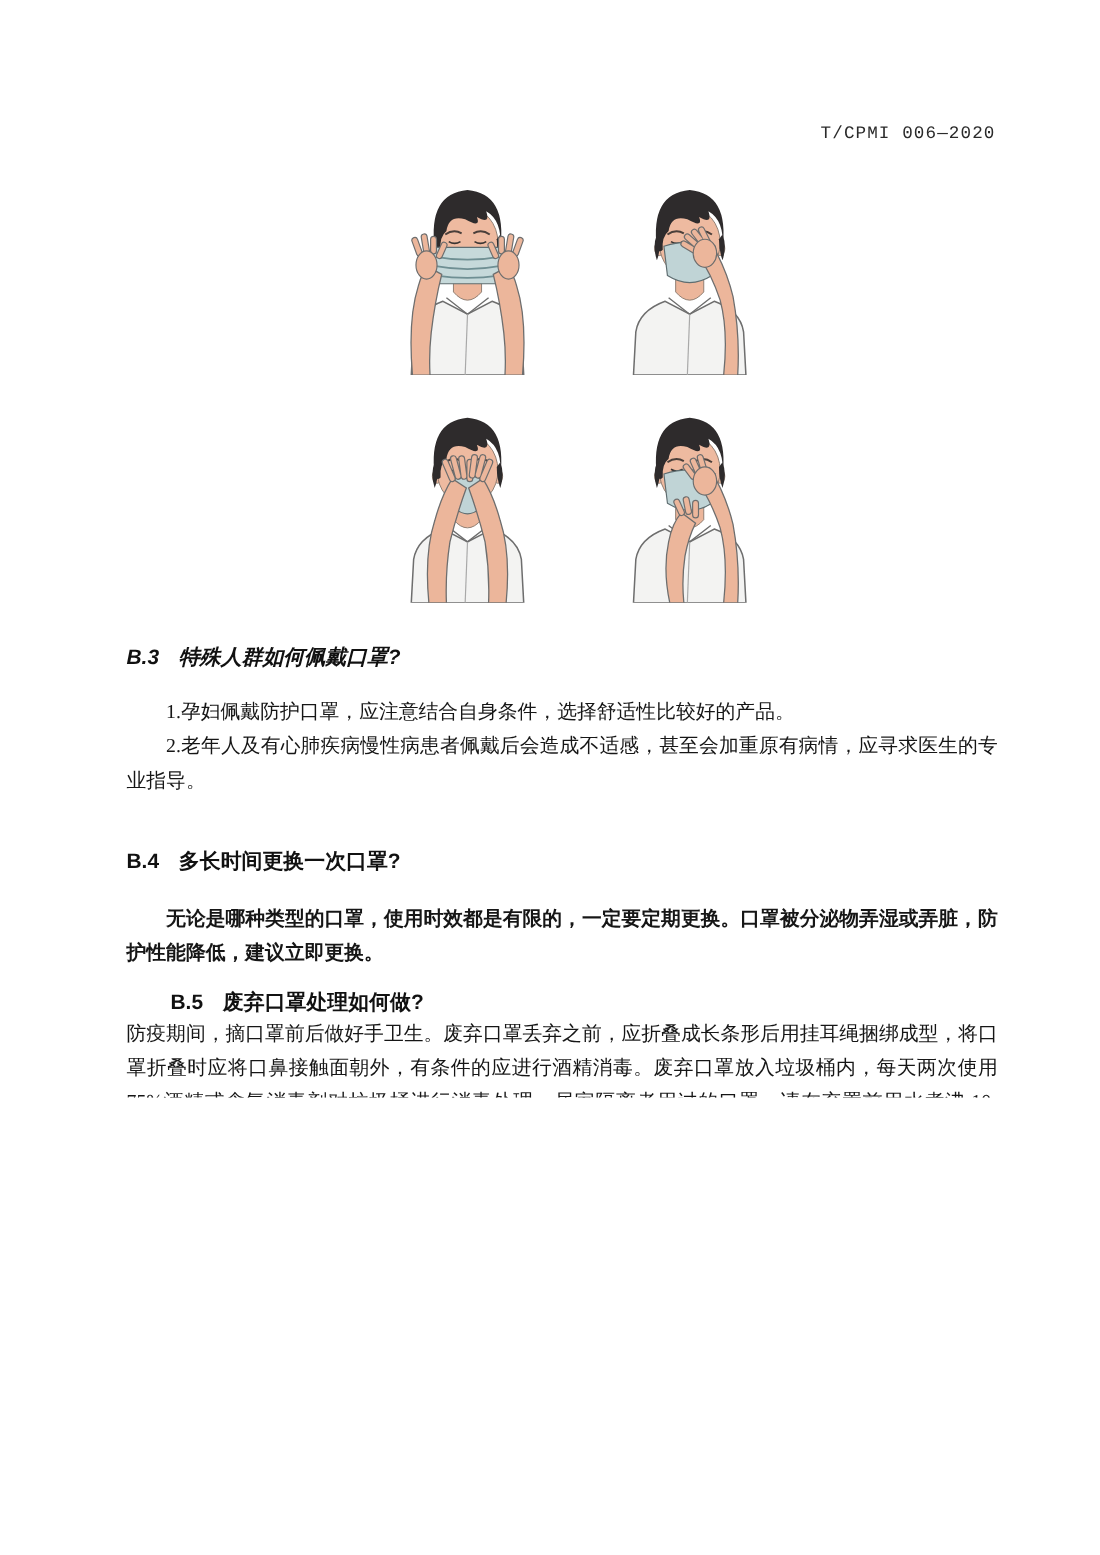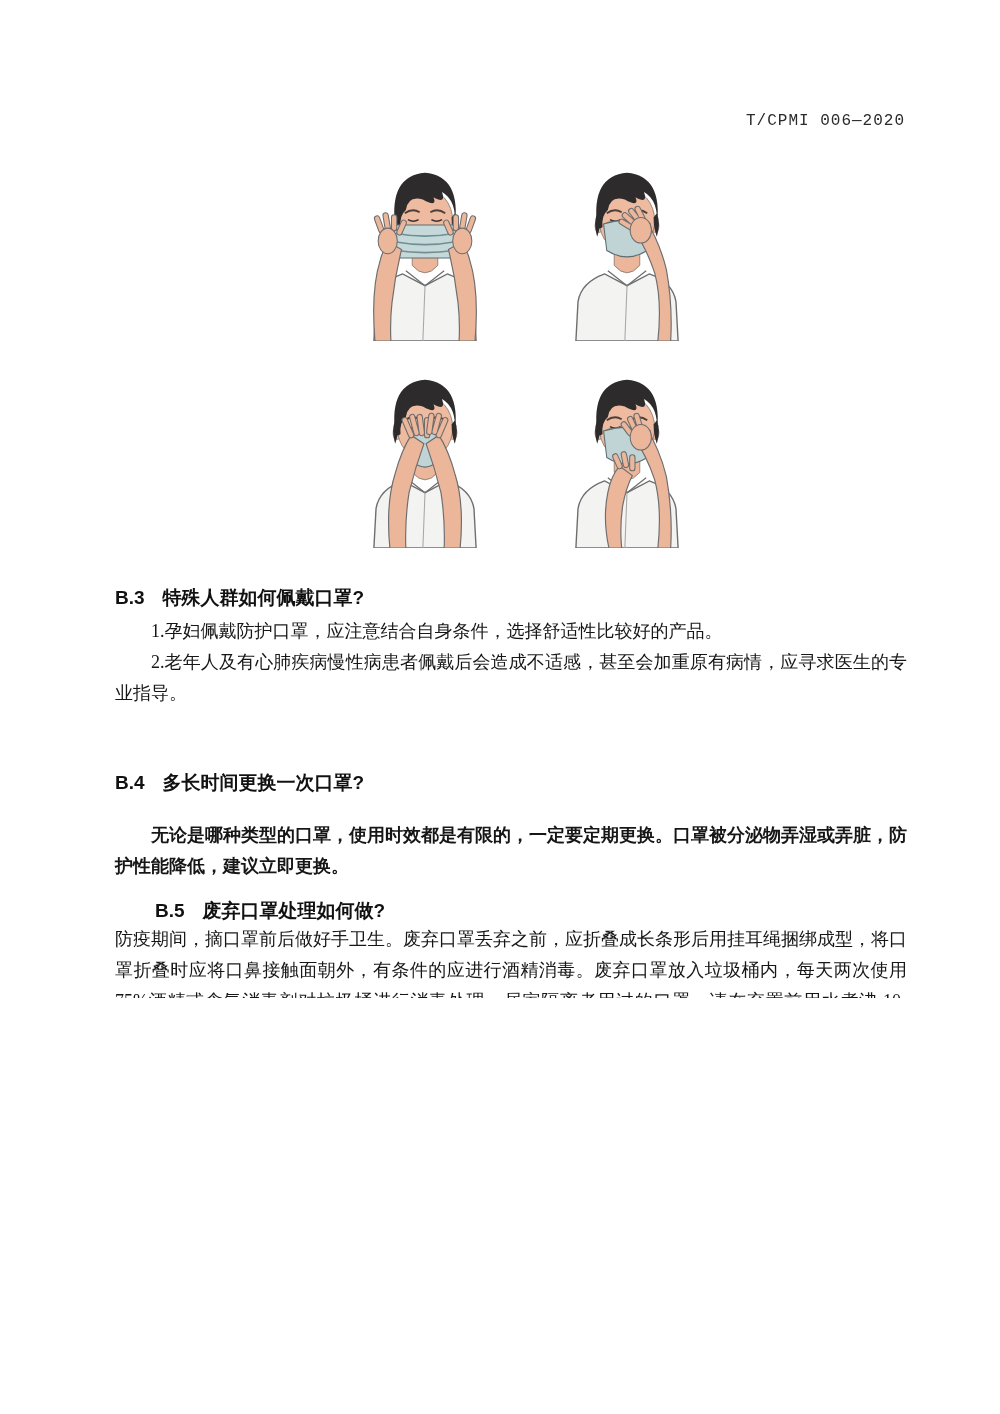--- a/index.html
+++ b/index.html
@@ -11,22 +11,22 @@
   .fig-top{position:absolute;left:345px;top:160px;display:grid;
         grid-template-columns:160px 160px;column-gap:42px;row-gap:26px;}
   .sec-h{position:absolute;left:115px;margin:0;
         font-family:"Liberation Sans","DejaVu Sans",sans-serif;
         font-size:19px;font-weight:700;color:#111;}
   .sec-no{margin-right:18px;}
   .body-block{position:absolute;left:115px;width:792px;font-size:18px;line-height:31px;
         text-align:justify;color:#161616;}
   .body-block p{margin:0;}
   .indent p, p.indent{text-indent:2em;}
-  .b3-list{top:616px;}
-  .b3h{top:585px;}
+  .b3-list{top:632px;}
+  .b3h{top:585px;font-style:italic;}
   .b4h{top:770px;text-align:center;}
   .b4p{top:820px;font-weight:bold;}
   .b5h{top:898px;margin-left:40px;}
   .b5p{top:924px;}
   .fig-steps{position:absolute;left:342px;top:1064px;display:grid;
         grid-template-columns:112px 112px 112px;grid-template-rows:100px 100px;
         column-gap:0;row-gap:8px;}
   .step{position:relative;}
   .step-no{position:absolute;left:4px;top:2px;
         font-family:"Liberation Sans","DejaVu Sans",sans-serif;

